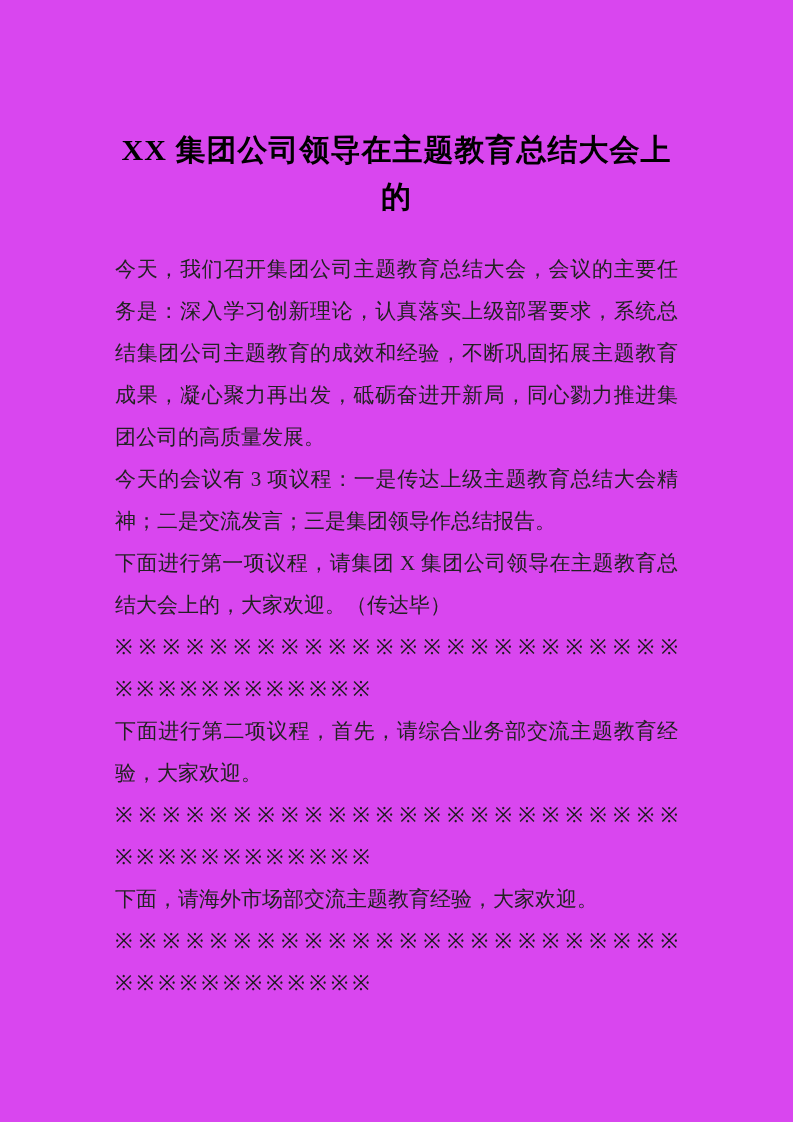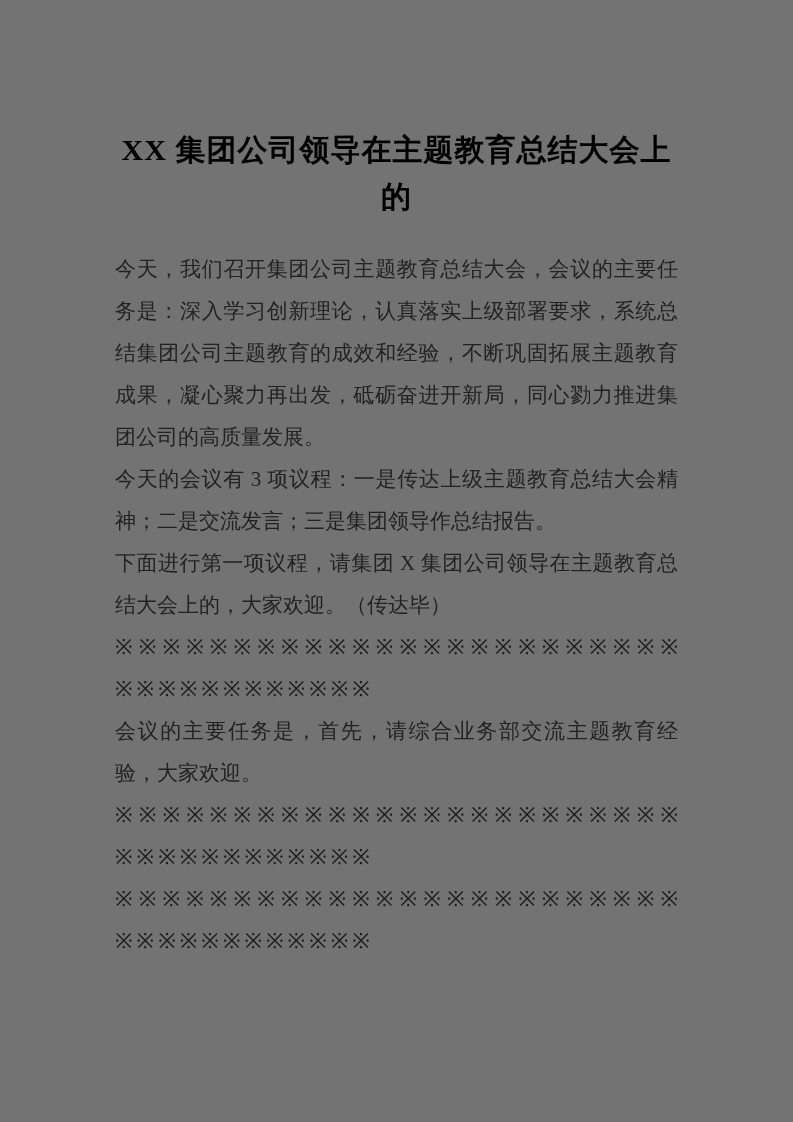--- a/index.html
+++ b/index.html
@@ -4,21 +4,21 @@
 <style>
   * { margin: 0; padding: 0; box-sizing: border-box; }
   html, body { background: #ffffff; }
   body {
     width: 793px; height: 1122px;
     font-family: "Liberation Serif", "DejaVu Serif", serif;
     overflow: hidden;
   }
   .page {
     width: 793px; height: 1122px;
-    background: #737373;
+    background: #d946ef;
     overflow: hidden;
   }
   .content {
     padding: 126px 115px 0 115px; 
   }
   .title {
     font-weight: 700;
     font-size: 30px;
     line-height: 47px;
     text-align: center;
@@ -60,24 +60,25 @@
       <span class="title-line">XX 集团公司领导在主题教育总结大会上的</span>
     </h1>
     <div class="paragraphs">
         <p class="para">今天，我们召开集团公司主题教育总结大会，会议的主要任务是：深入学习创新理论，认真落实上级部署要求，系统总结集团公司主题教育的成效和经验，不断巩固拓展主题教育成果，凝心聚力再出发，砥砺奋进开新局，同心勠力推进集团公司的高质量发展。</p>
         <p class="para">今天的会议有 3 项议程：一是传达上级主题教育总结大会精神；二是交流发言；三是集团领导作总结报告。</p>
         <p class="para">下面进行第一项议程，请集团 X 集团公司领导在主题教育总结大会上的，大家欢迎。（传达毕）</p>
         <p class="para separator">
           <span class="sep-line1">※※※※※※※※※※※※※※※※※※※※※※※※</span>
           <span class="sep-line2">※※※※※※※※※※※※</span>
         </p>
-        <p class="para">会议的主要任务是，首先，请综合业务部交流主题教育经验，大家欢迎。</p>
+        <p class="para">下面进行第二项议程，首先，请综合业务部交流主题教育经验，大家欢迎。</p>
         <p class="para separator">
           <span class="sep-line1">※※※※※※※※※※※※※※※※※※※※※※※※</span>
           <span class="sep-line2">※※※※※※※※※※※※</span>
         </p>
+        <p class="para">下面，请海外市场部交流主题教育经验，大家欢迎。</p>
         <p class="para separator">
           <span class="sep-line1">※※※※※※※※※※※※※※※※※※※※※※※※</span>
           <span class="sep-line2">※※※※※※※※※※※※</span>
         </p>
       </div>
   </div>
 </div>
 
 </body></html>

